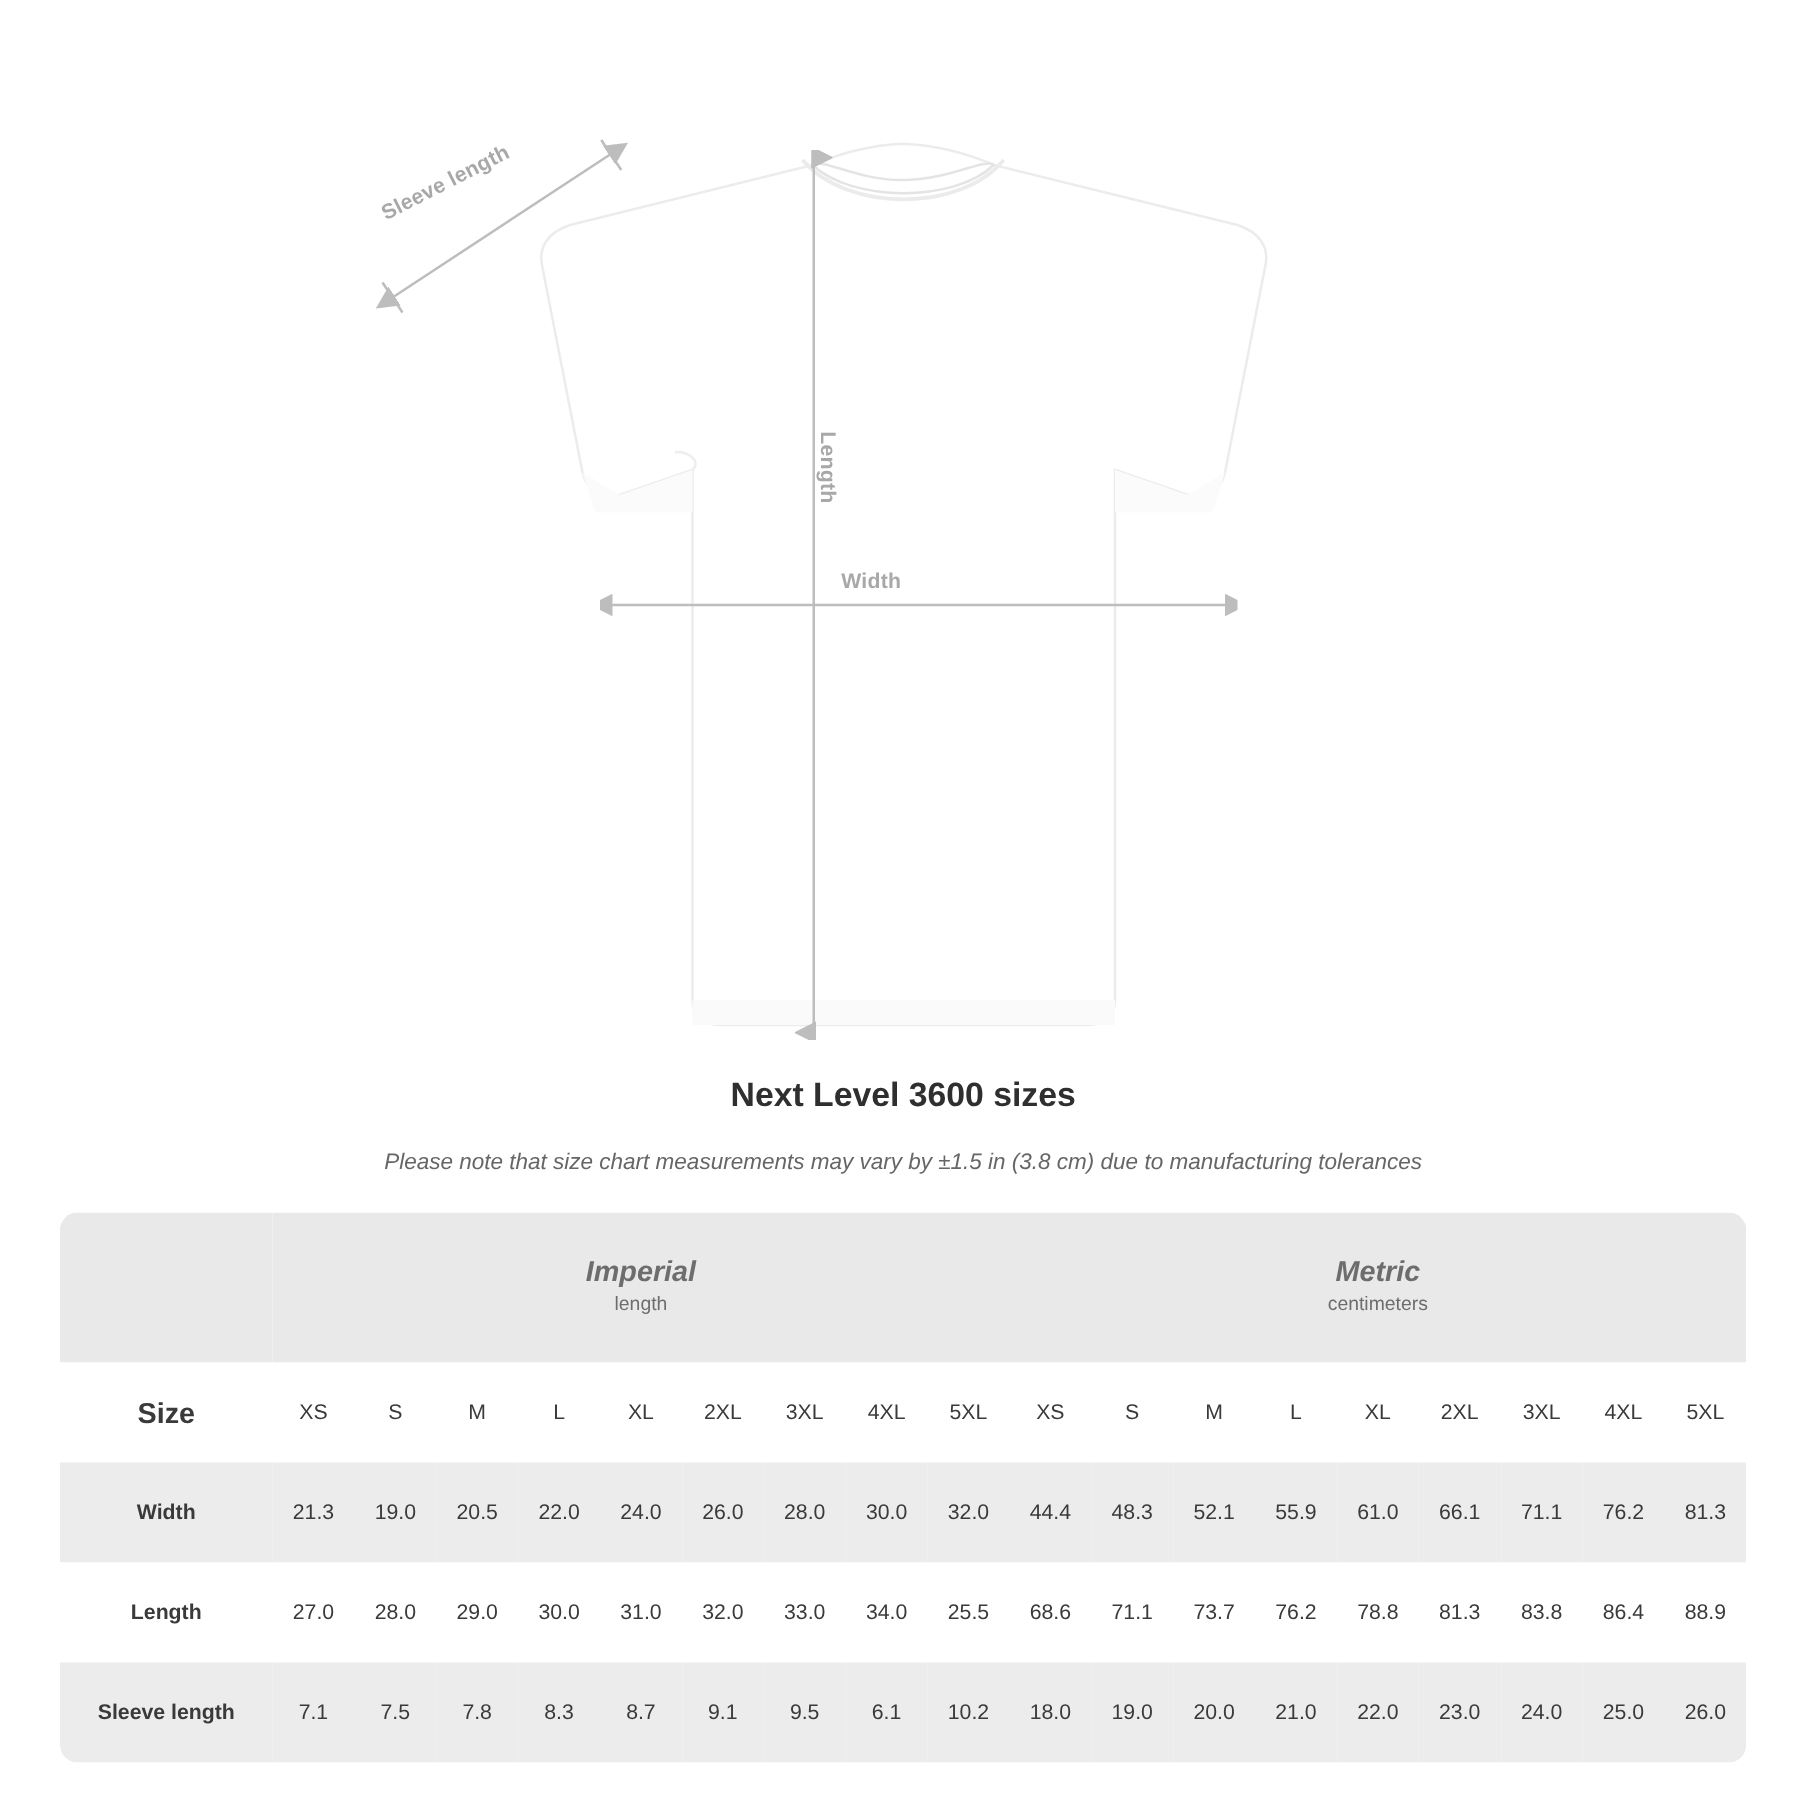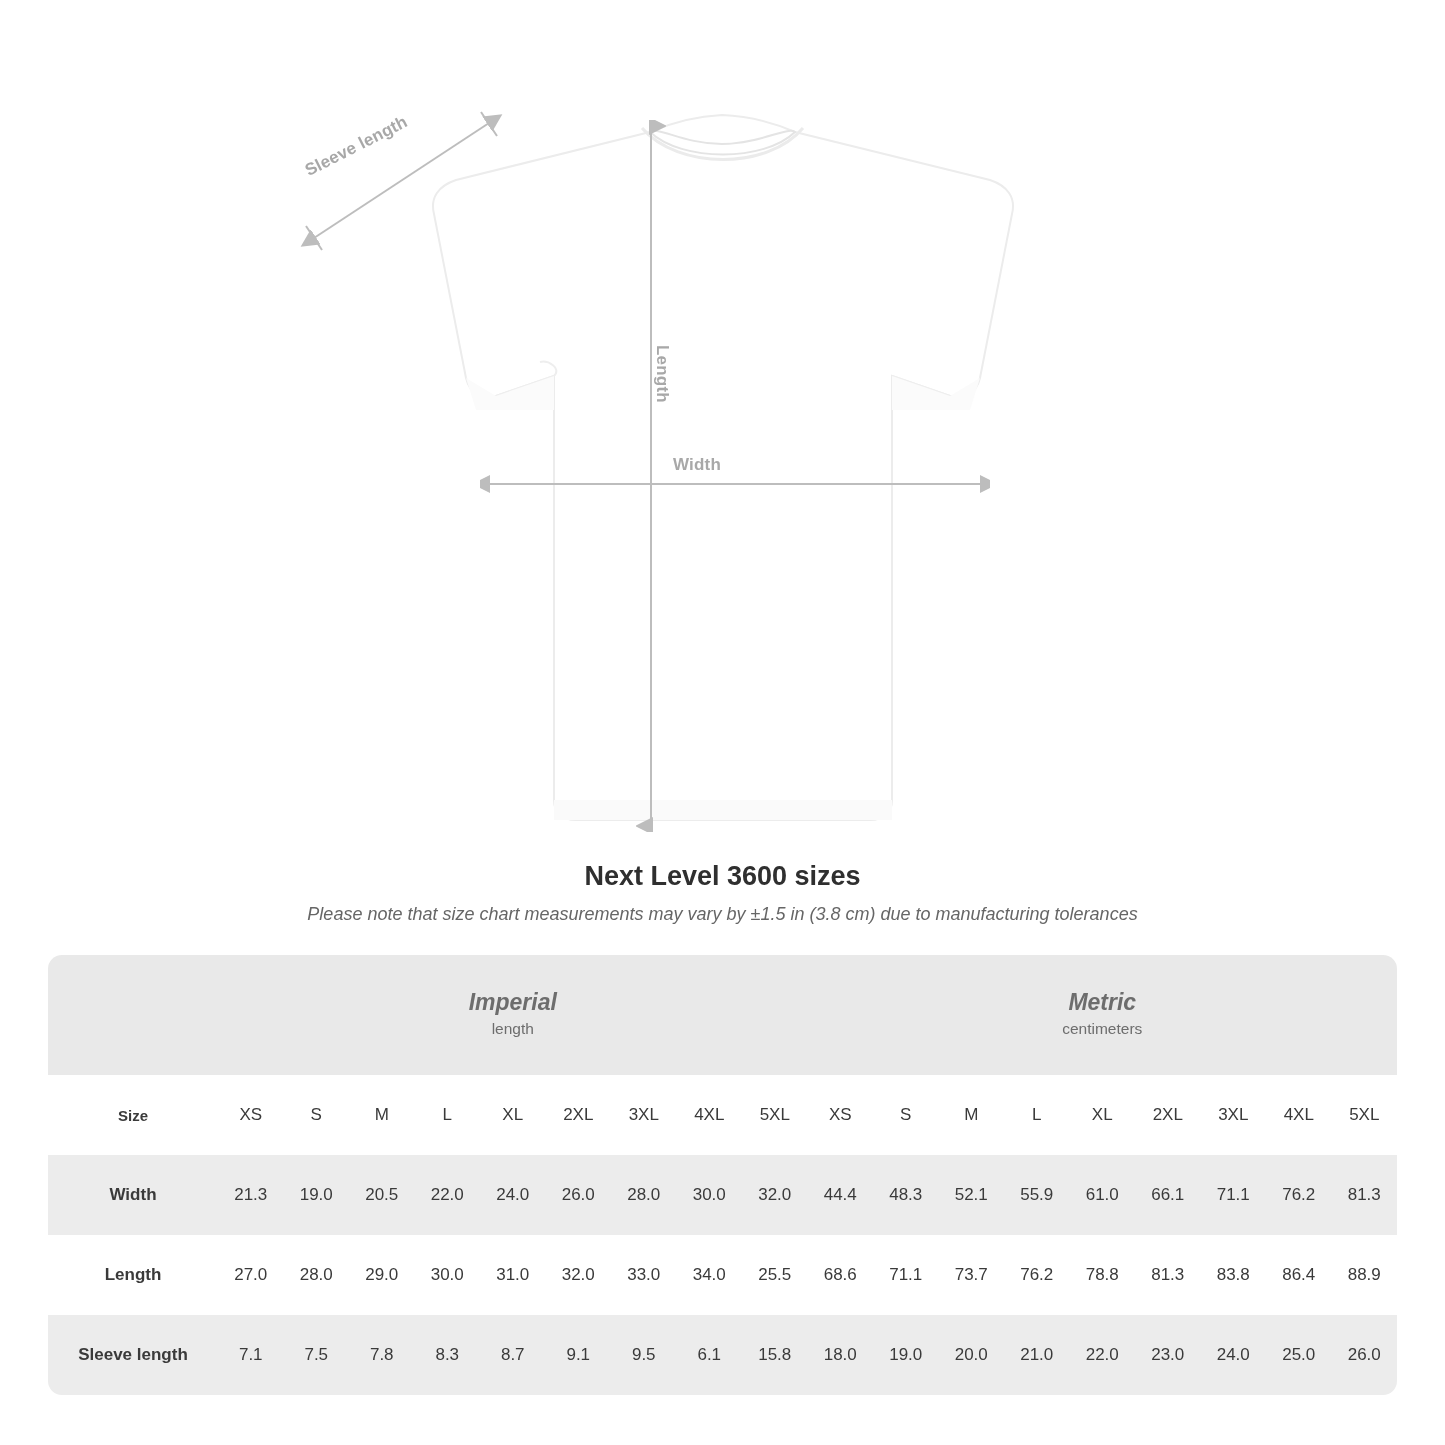--- a/index.html
+++ b/index.html
@@ -64,21 +64,21 @@
 
   
   .title-block {
     text-align: center;
     margin-top: 6px;
   }
   .chart-title {
     font-size: 27px;
     font-weight: bold;
     color: #2f2f2f;
-    margin: 0 0 12px 0;
+    margin: 0 0 27px 0;
   }
   .chart-note {
     font-size: 18px;
     font-style: italic;
     color: #666666;
     margin: 0;
   }
 
   
   .table-wrap {
@@ -116,21 +116,21 @@
     line-height: 1.6;
   }
   .row-sizes td {
     background: #ffffff;
     height: 78px;
     font-size: 17px;
     font-weight: bold;
     color: #3a3a3a;
   }
   .row-sizes td.rowhead {
-    font-size: 15px;
+    font-size: 23px;
     font-weight: bold;
     color: #3a3a3a;
   }
   .row-data td {
     height: 78px;
     font-size: 17px;
     color: #3a3a3a;
   }
   .row-data td.rowhead {
     font-weight: bold;
@@ -318,21 +318,21 @@
         <tr class="row-data row-shade">
           <td class="rowhead">Sleeve length</td>
           <td>7.1</td>
           <td>7.5</td>
           <td>7.8</td>
           <td>8.3</td>
           <td>8.7</td>
           <td>9.1</td>
           <td>9.5</td>
           <td>6.1</td>
-          <td>15.8</td>
+          <td>10.2</td>
           <td>18.0</td>
           <td>19.0</td>
           <td>20.0</td>
           <td>21.0</td>
           <td>22.0</td>
           <td>23.0</td>
           <td>24.0</td>
           <td>25.0</td>
           <td>26.0</td>
         </tr>

